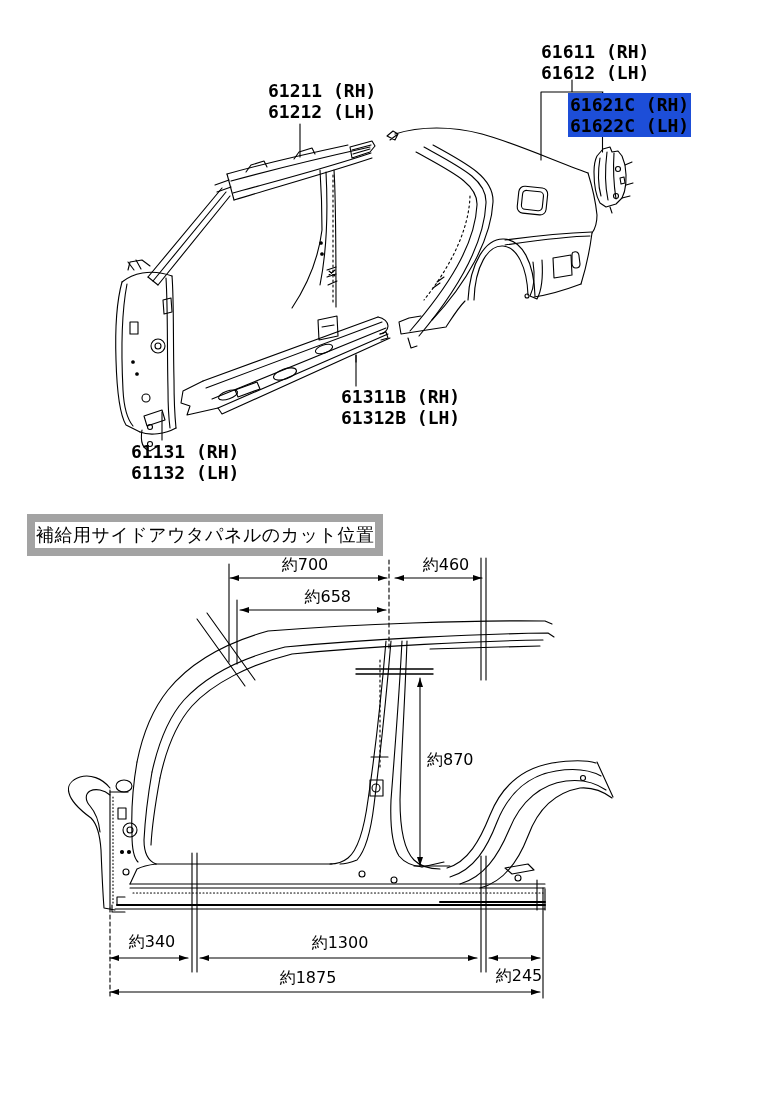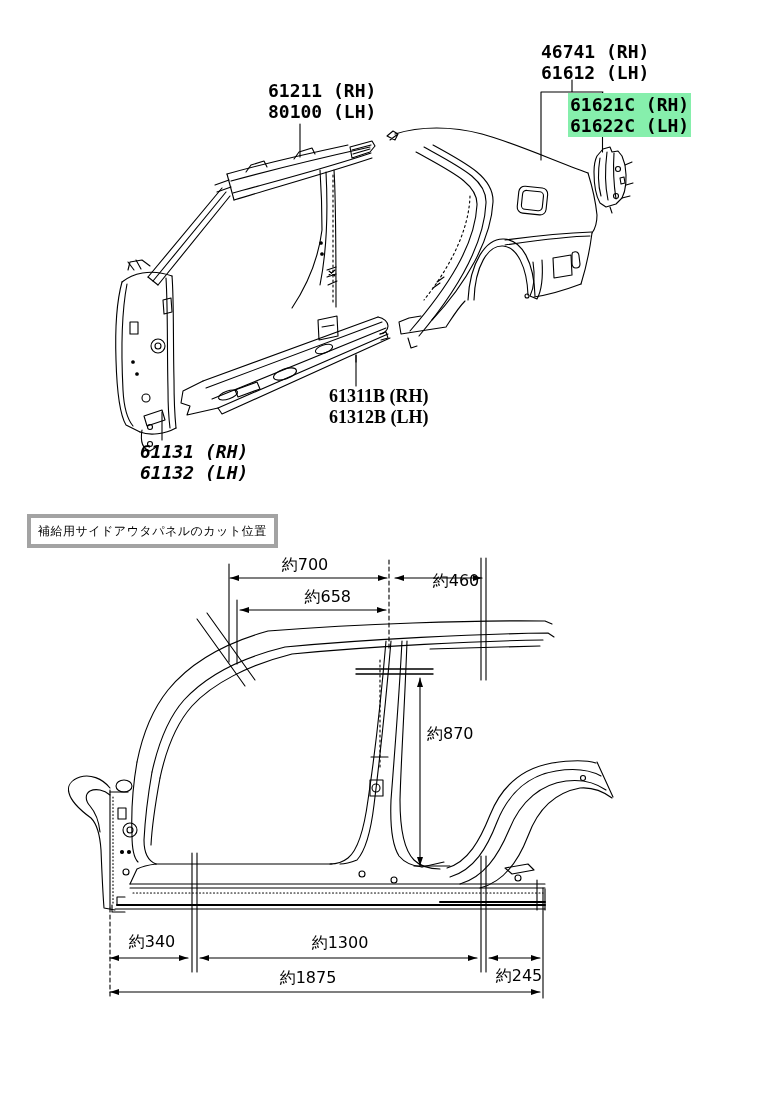--- a/index.html
+++ b/index.html
@@ -2,24 +2,24 @@
 <html><head>
 <meta charset="utf-8">
 <style>
   html,body{margin:0;padding:0;background:#fff;}
   #page{position:relative;width:760px;height:1112px;background:#fff;overflow:hidden;
         font-family:"DejaVu Sans",sans-serif;color:#000;}
   #art{position:absolute;left:0;top:0;z-index:1;}
   .lbl{position:absolute;z-index:2;white-space:pre;}
   .part-lbl{font-family:"DejaVu Sans Mono",monospace;font-weight:bold;
             font-size:18px;line-height:21px;letter-spacing:0px;}
-  .part-lbl.bg{background:#86efac;padding:1px 2px;}
+  .part-lbl.bg{background:#1d4ed8;padding:1px 2px;}
   .dim-lbl{font-size:16px;line-height:16px;text-align:center;}
-  .note-box{position:absolute;z-index:2;border:4px solid #a3a3a3;background:#fff;
-            font-size:12px;line-height:18px;padding:4px 7px;letter-spacing:0.5px;}
+  .note-box{position:absolute;z-index:2;border:8px solid #a3a3a3;background:#fff;
+            font-size:18px;line-height:18px;padding:4px 1px;letter-spacing:0.5px;}
   .footer-code{position:absolute;z-index:2;font-size:15px;text-align:right;margin-top:45px;}
 </style>
 </head>
 <body>
 
 <div id="page">
 
 <svg id="art" width="760" height="1112" viewBox="0 0 760 1112" fill="none" stroke="#000" stroke-width="1.1" stroke-linecap="round" stroke-linejoin="round">
 
   <g>
@@ -248,40 +248,40 @@
     <polygon points="489,958 498,955 498,961" fill="#000" stroke="none"></polygon>
     <polygon points="540,958 531,955 531,961" fill="#000" stroke="none"></polygon>
 
     <path d="M110,992 H540"></path>
     <polygon points="110,992 119,989 119,995" fill="#000" stroke="none"></polygon>
     <polygon points="540,992 531,989 531,995" fill="#000" stroke="none"></polygon>
   </g>
 </svg>
 
 <div class="lbl part-lbl" style="left:268px;top:80px;"><span>61211 (RH)</span>
-<span>80100 (LH)</span></div>
-
-<div class="lbl part-lbl" style="left:541px;top:41px;"><span>46741 (RH)</span>
+<span>61212 (LH)</span></div>
+
+<div class="lbl part-lbl" style="left:541px;top:41px;"><span>61611 (RH)</span>
 <span>61612 (LH)</span></div>
 
 <div class="lbl part-lbl bg" style="left:568px;top:93px;"><span>61621C (RH)</span>
 <span>61622C (LH)</span></div>
 
-<div class="lbl part-lbl" style="left:329px;top:386px;font-family:Liberation Serif, serif;"><span>61311B (RH)</span>
+<div class="lbl part-lbl" style="left:341px;top:386px;"><span>61311B (RH)</span>
 <span>61312B (LH)</span></div>
 
-<div class="lbl part-lbl" style="left:140px;top:441px;font-style:italic;"><span>61131 (RH)</span>
+<div class="lbl part-lbl" style="left:131px;top:441px;"><span>61131 (RH)</span>
 <span>61132 (LH)</span></div>
 
 <div class="note-box" style="left:27px;top:514px;">補給用サイドアウタパネルのカット位置</div>
 
 <div class="lbl dim-lbl" style="left:270px;top:557px;width:70px;">約700</div>
-<div class="lbl dim-lbl" style="left:421px;top:557px;width:70px;margin-top:16px;">約460</div>
+<div class="lbl dim-lbl" style="left:411px;top:557px;width:70px;">約460</div>
 <div class="lbl dim-lbl" style="left:281px;top:589px;width:70px;text-align:right;">約658</div>
-<div class="lbl dim-lbl" style="left:427px;top:726px;">約870</div>
+<div class="lbl dim-lbl" style="left:427px;top:752px;">約870</div>
 <div class="lbl dim-lbl" style="left:117px;top:934px;width:70px;">約340</div>
 <div class="lbl dim-lbl" style="left:300px;top:935px;width:80px;">約1300</div>
 <div class="lbl dim-lbl" style="left:484px;top:968px;width:70px;">約245</div>
 <div class="lbl dim-lbl" style="left:268px;top:970px;width:80px;">約1875</div>
 
 <div class="footer-code" style="left:655px;top:1084px;width:90px;">614603</div>
 
 </div>
 
 </body></html>

